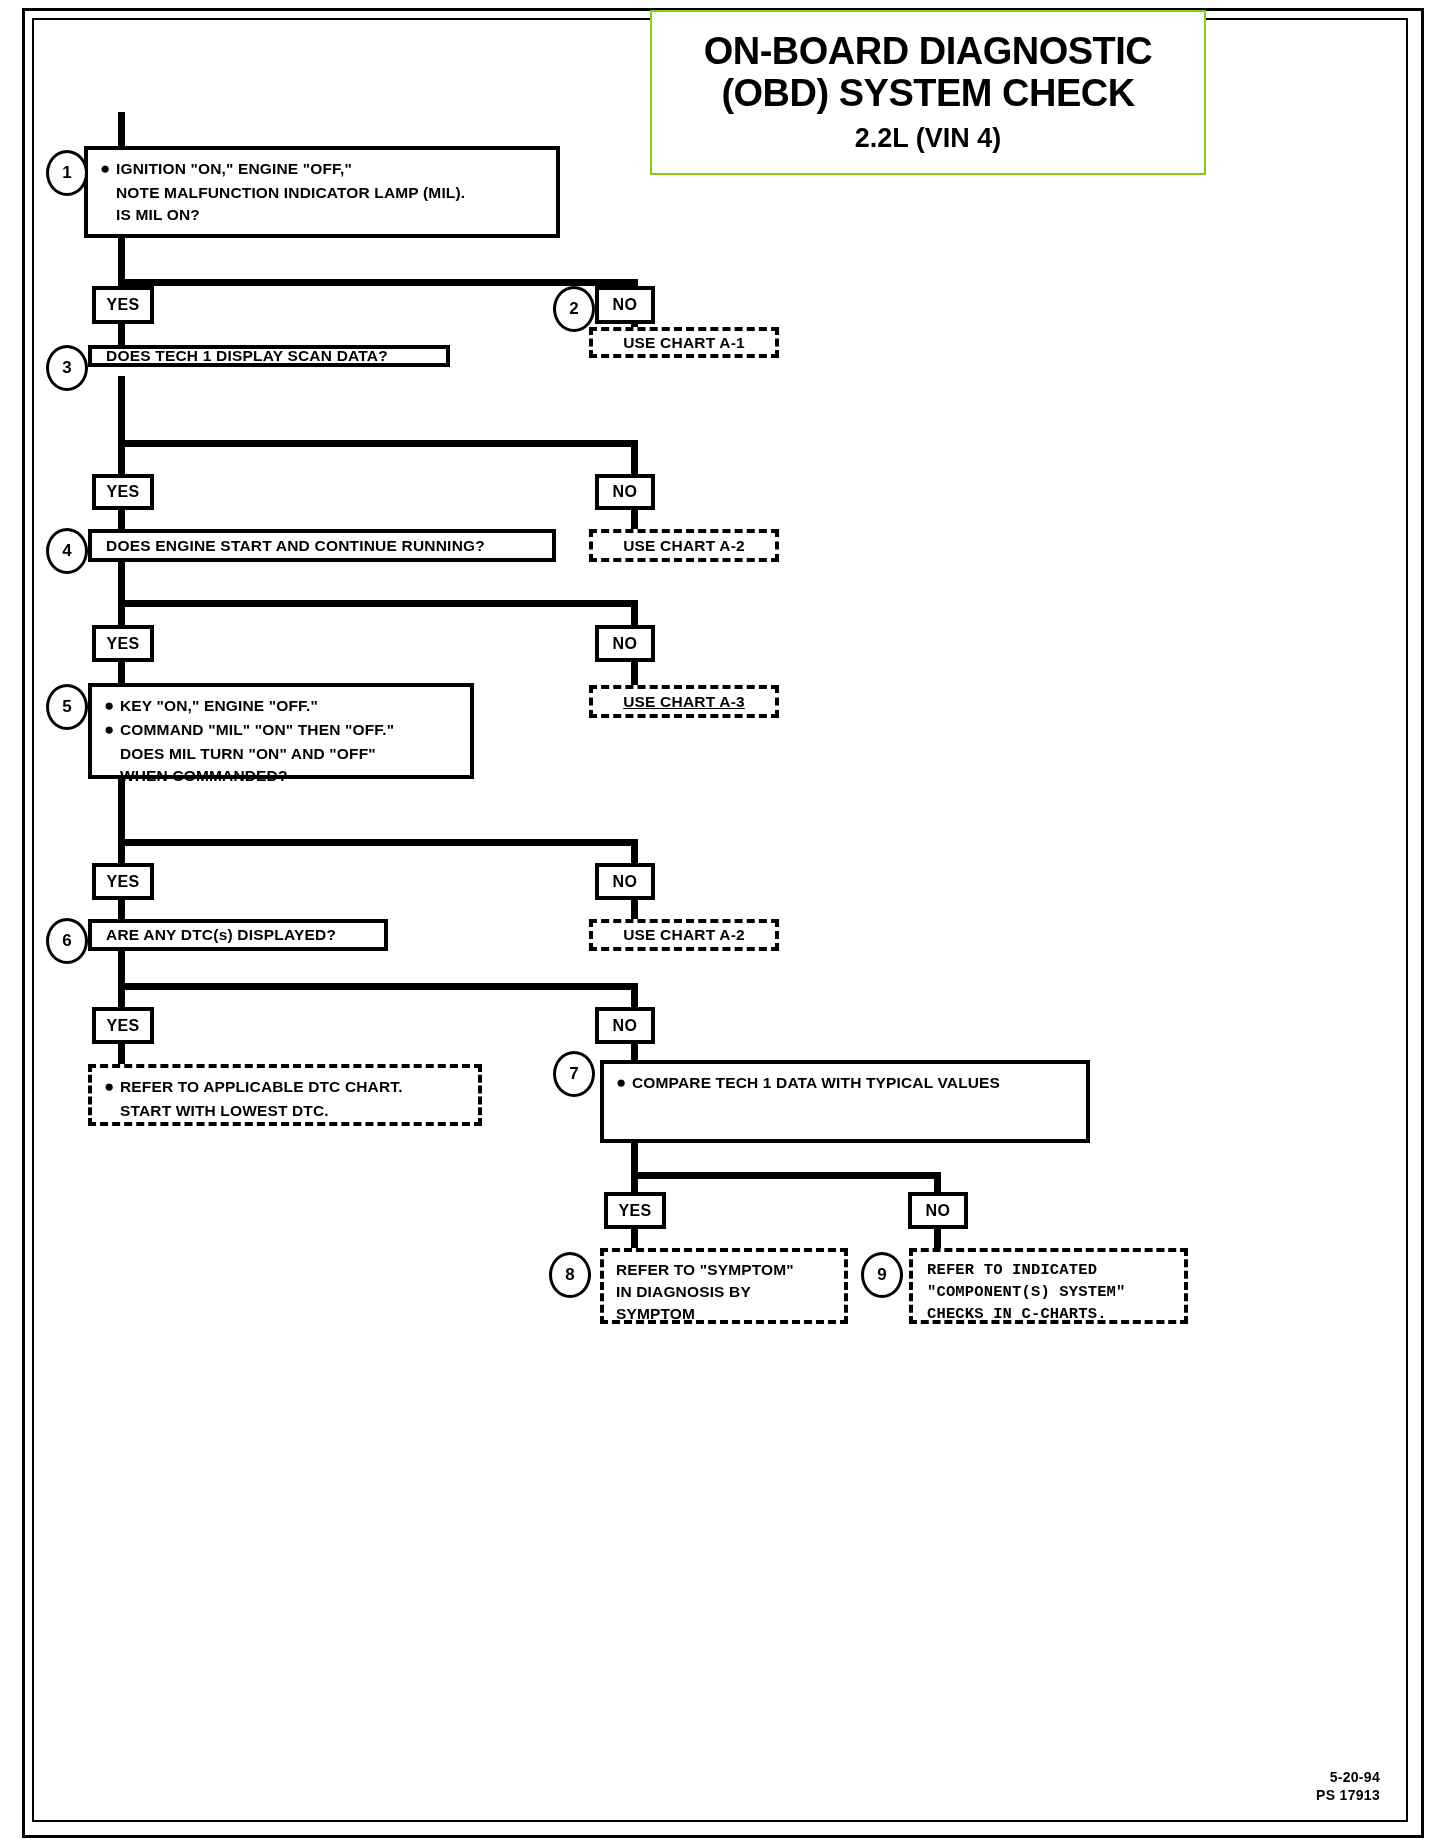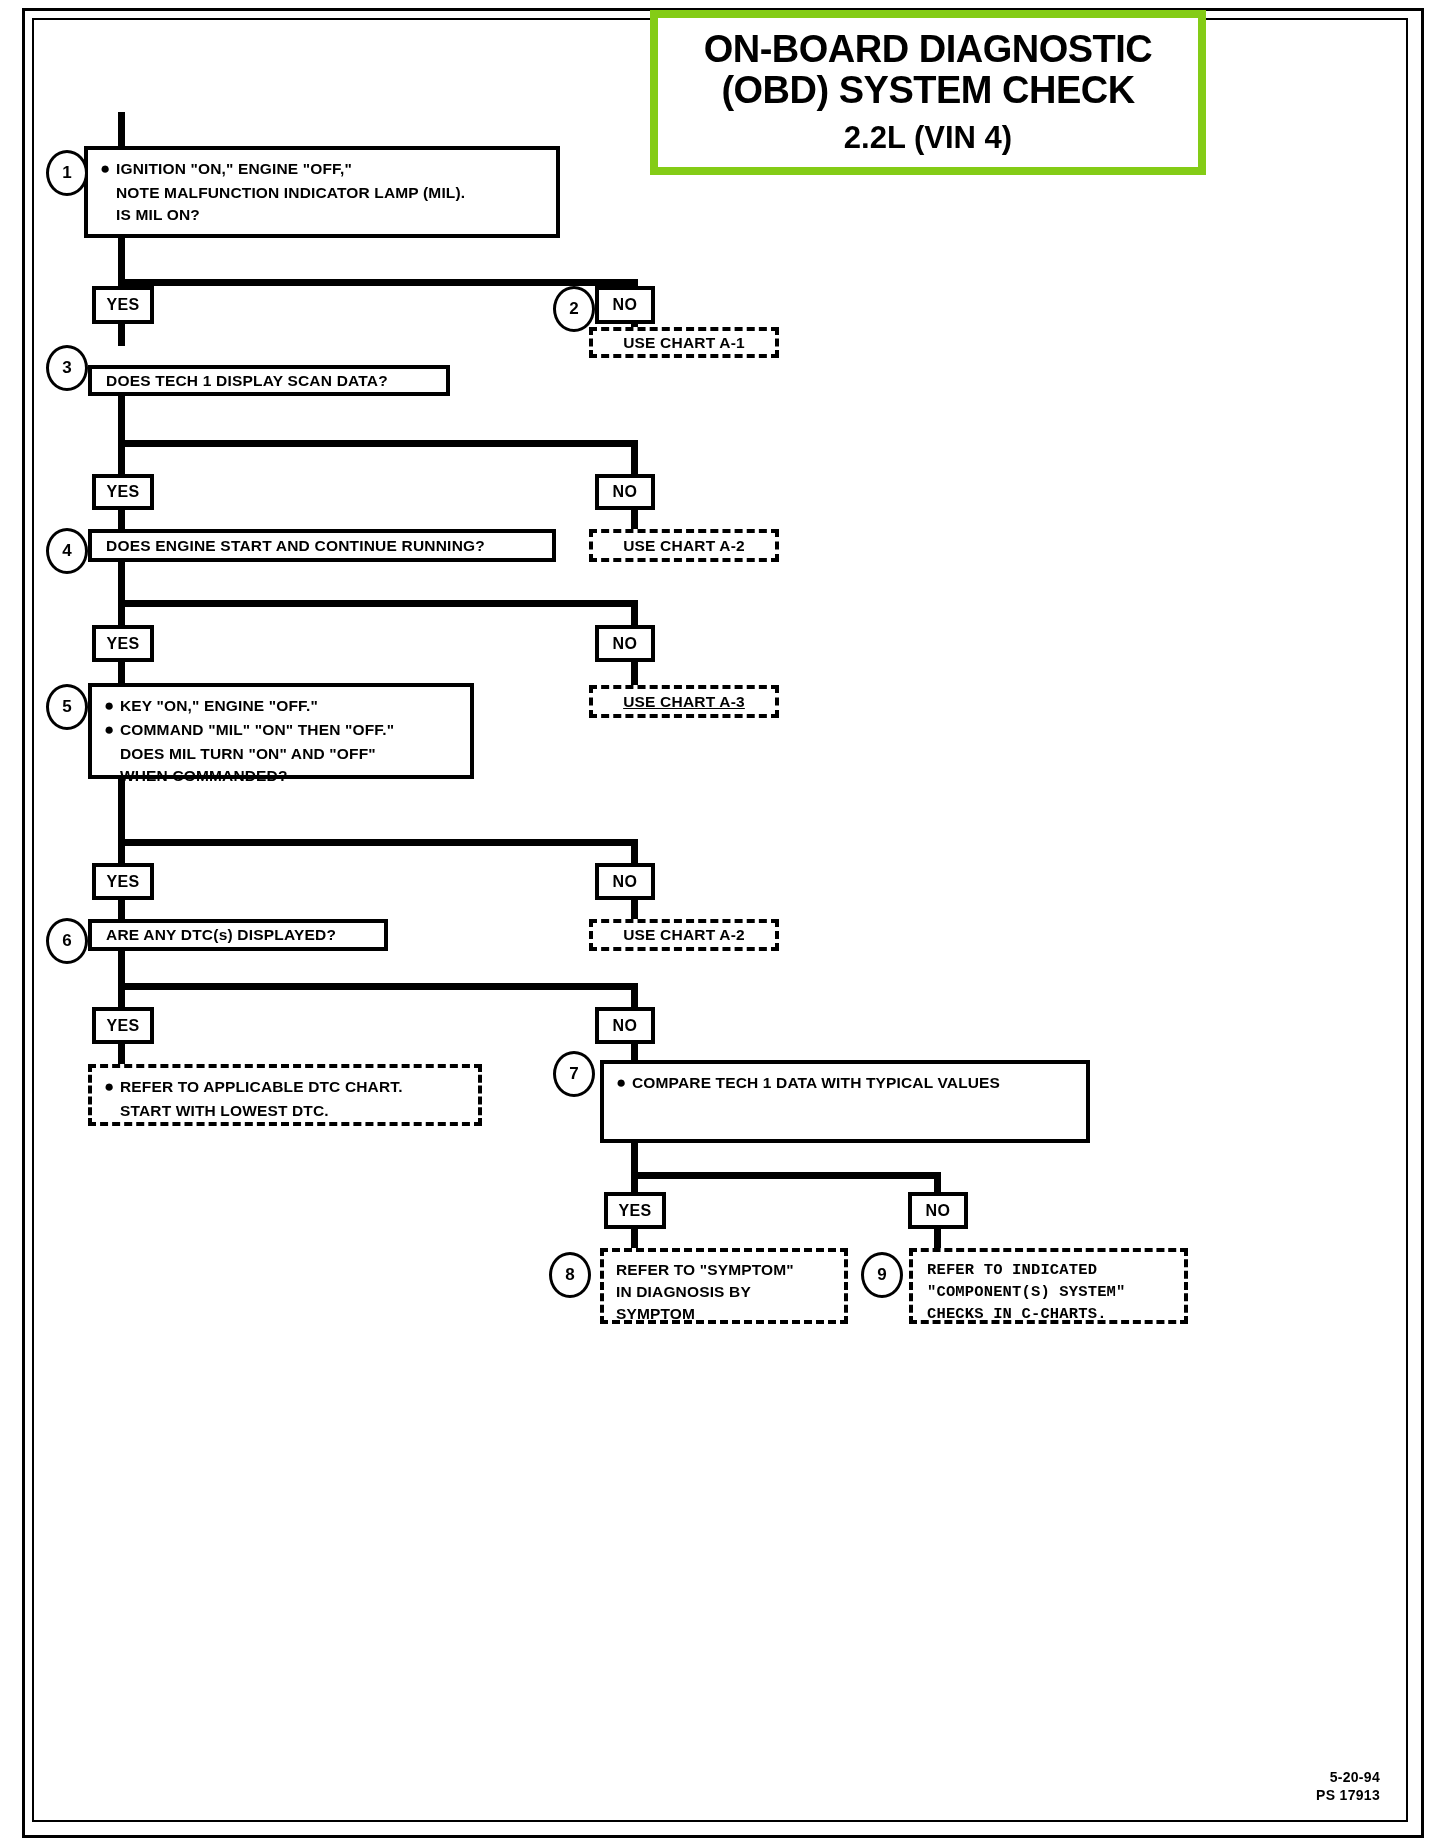--- a/index.html
+++ b/index.html
@@ -4,25 +4,25 @@
 <style>
   html,body{margin:0;padding:0;background:#fff;}
   body{font-family:"Liberation Sans",sans-serif;}
   #page{position:relative;width:1440px;height:1844px;background:#fff;overflow:hidden;}
 
   
   .frame-outer{position:absolute;left:22px;top:8px;width:1396px;height:1824px;border:3px solid #000;}
   .frame-inner{position:absolute;left:32px;top:18px;width:1372px;height:1800px;border:2px solid #000;}
 
   
-  .title-block{position:absolute;left:650px;top:10px;width:556px;height:165px;border:8px solid #84cc16;
+  .title-block{position:absolute;left:650px;top:10px;width:556px;height:165px;border:2px solid #84cc16;
     background:#fff;box-sizing:border-box;display:flex;flex-direction:column;align-items:center;
     justify-content:center;z-index:6;}
   .title-l1,.title-l2{font-size:38px;font-weight:bold;letter-spacing:-.5px;line-height:1.08;white-space:nowrap;}
-  .title-sub{font-size:31px;font-weight:bold;margin-top:9px;white-space:nowrap;}
+  .title-sub{font-size:27px;font-weight:bold;margin-top:9px;white-space:nowrap;}
 
   
   .box{position:absolute;background:#fff;box-sizing:border-box;z-index:4;}
   .solid{border:4px solid #000;}
   .dashed{border:4px dashed #000;}
   .box-txt{font-size:15.5px;font-weight:bold;line-height:1.38;letter-spacing:.2px;white-space:pre-line;}
 
   .ctr{display:flex;align-items:center;justify-content:center;text-align:center;}
   .lft{display:flex;align-items:center;justify-content:flex-start;padding-left:14px;}
 
@@ -126,21 +126,21 @@
   <div class="stepnum" style="left:553px;top:286px;">
     <span>2</span>
   </div>
   <div class="yn" style="left:595px;top:286px;width:60px;height:38px;">
     <span>NO</span>
   </div>
 
   <div class="stepnum" style="left:46px;top:345px;">
     <span>3</span>
   </div>
-  <div class="box solid lft" style="left:88px;top:345px;width:362px;height:31px;margin-top:20px;">
+  <div class="box solid lft" style="left:88px;top:345px;width:362px;height:22px;">
     <span class="box-txt">DOES TECH 1 DISPLAY SCAN DATA?</span>
   </div>
   <div class="box dashed ctr" style="left:589px;top:327px;width:190px;height:31px;">
     <span class="box-txt">USE CHART A-1</span>
   </div>
 
   <div class="yn" style="left:92px;top:474px;width:62px;height:36px;">
     <span>YES</span>
   </div>
   <div class="yn" style="left:595px;top:474px;width:60px;height:36px;">

